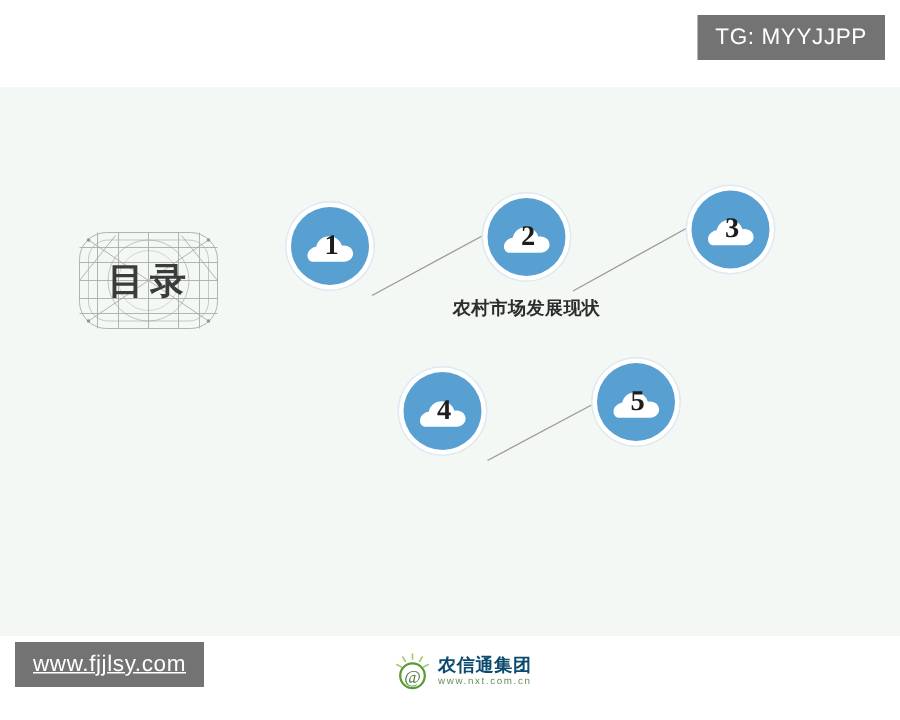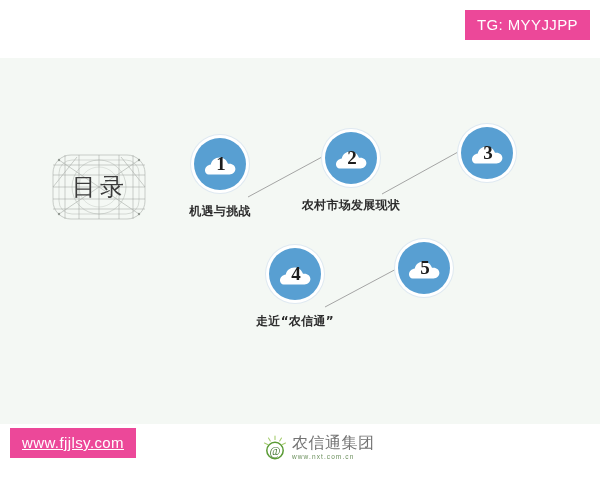--- a/index.html
+++ b/index.html
@@ -21,21 +21,21 @@
     left: 0;
     top: 58px;
     width: 600px;
     height: 366px;
     background: #f4f8f4;
   }
 
   
   .watermark {
     position: absolute;
-    background: #ec4899;
+    background: #737373;
     color: #ffffff;
     font-size: 15px;
     letter-spacing: 0.4px;
     line-height: 1;
     padding: 7px 12px 8px 12px;
     white-space: nowrap;
     font-family: "Liberation Sans", "DejaVu Sans", sans-serif;
   }
   #watermark-top { right: 10px; top: 10px; }
   #watermark-bottom { left: 10px; bottom: 22px; text-decoration: underline; }
@@ -57,21 +57,21 @@
   #title-text {
     position: absolute;
     left: 0; top: 0;
     width: 104px;
     height: 72px;
     display: flex;
     align-items: center;
     justify-content: center;
     font-family: "DejaVu Sans", "Liberation Sans", sans-serif;
     font-size: 24px;
-    font-weight: normal;
+    font-weight: bold;
     color: #3b3b3b;
     letter-spacing: 4px;
     padding-left: 2px;
     box-sizing: border-box;
   }
 
   
   #connectors {
     position: absolute;
     left: 0; top: 0;
@@ -144,23 +144,23 @@
     flex: 0 0 auto;
   }
   #logo-text-wrap {
     display: flex;
     flex-direction: column;
     justify-content: center;
     line-height: 1;
   }
   #logo-company {
     font-family: "DejaVu Sans", "Liberation Sans", sans-serif;
-    font-size: 16px;
-    font-weight: normal;
-    color: #737373;
+    font-size: 12px;
+    font-weight: bold;
+    color: #0c4a6e;
     letter-spacing: 0.5px;
   }
   #logo-url {
     font-family: "Liberation Sans", "DejaVu Sans", sans-serif;
     font-size: 6.5px;
     color: #6b8f5c;
     letter-spacing: 1.1px;
     margin-top: 3px;
   }
 </style>
@@ -209,21 +209,20 @@
     </g>
   </svg>
 
   <div class="node" style="left:220px; top:80px;">
     <div class="badge">
       <svg class="cloud-icon" viewBox="0 0 34 22" xmlns="http://www.w3.org/2000/svg">
         <path fill="#ffffff" d="M9.2 21h17.3c3.3 0 5.9-2.4 5.9-5.4s-2.6-5.4-5.9-5.4c-.5 0-1 .06-1.5.18C23.7 6.4 20.4 4 16.5 4c-4.4 0-8.1 3.1-8.7 7.1C4.6 11.5 2 14 2 17c0 2.2 1.6 4 3.6 4z"></path>
       </svg>
       <div class="num">1</div>
     </div>
-    <div class="node-label">机遇与挑战</div>
   </div>
 
   <div class="node" style="left:351px; top:74px;">
     <div class="badge">
       <svg class="cloud-icon" viewBox="0 0 34 22" xmlns="http://www.w3.org/2000/svg">
         <path fill="#ffffff" d="M9.2 21h17.3c3.3 0 5.9-2.4 5.9-5.4s-2.6-5.4-5.9-5.4c-.5 0-1 .06-1.5.18C23.7 6.4 20.4 4 16.5 4c-4.4 0-8.1 3.1-8.7 7.1C4.6 11.5 2 14 2 17c0 2.2 1.6 4 3.6 4z"></path>
       </svg>
       <div class="num">2</div>
     </div>
     <div class="node-label">农村市场发展现状</div>
@@ -238,21 +237,20 @@
     </div>
   </div>
 
   <div class="node" style="left:295px; top:190px;">
     <div class="badge">
       <svg class="cloud-icon" viewBox="0 0 34 22" xmlns="http://www.w3.org/2000/svg">
         <path fill="#ffffff" d="M9.2 21h17.3c3.3 0 5.9-2.4 5.9-5.4s-2.6-5.4-5.9-5.4c-.5 0-1 .06-1.5.18C23.7 6.4 20.4 4 16.5 4c-4.4 0-8.1 3.1-8.7 7.1C4.6 11.5 2 14 2 17c0 2.2 1.6 4 3.6 4z"></path>
       </svg>
       <div class="num">4</div>
     </div>
-    <div class="node-label">走近“农信通”</div>
   </div>
 
   <div class="node" style="left:424px; top:184px;">
     <div class="badge">
       <svg class="cloud-icon" viewBox="0 0 34 22" xmlns="http://www.w3.org/2000/svg">
         <path fill="#ffffff" d="M9.2 21h17.3c3.3 0 5.9-2.4 5.9-5.4s-2.6-5.4-5.9-5.4c-.5 0-1 .06-1.5.18C23.7 6.4 20.4 4 16.5 4c-4.4 0-8.1 3.1-8.7 7.1C4.6 11.5 2 14 2 17c0 2.2 1.6 4 3.6 4z"></path>
       </svg>
       <div class="num">5</div>
     </div>
   </div>

